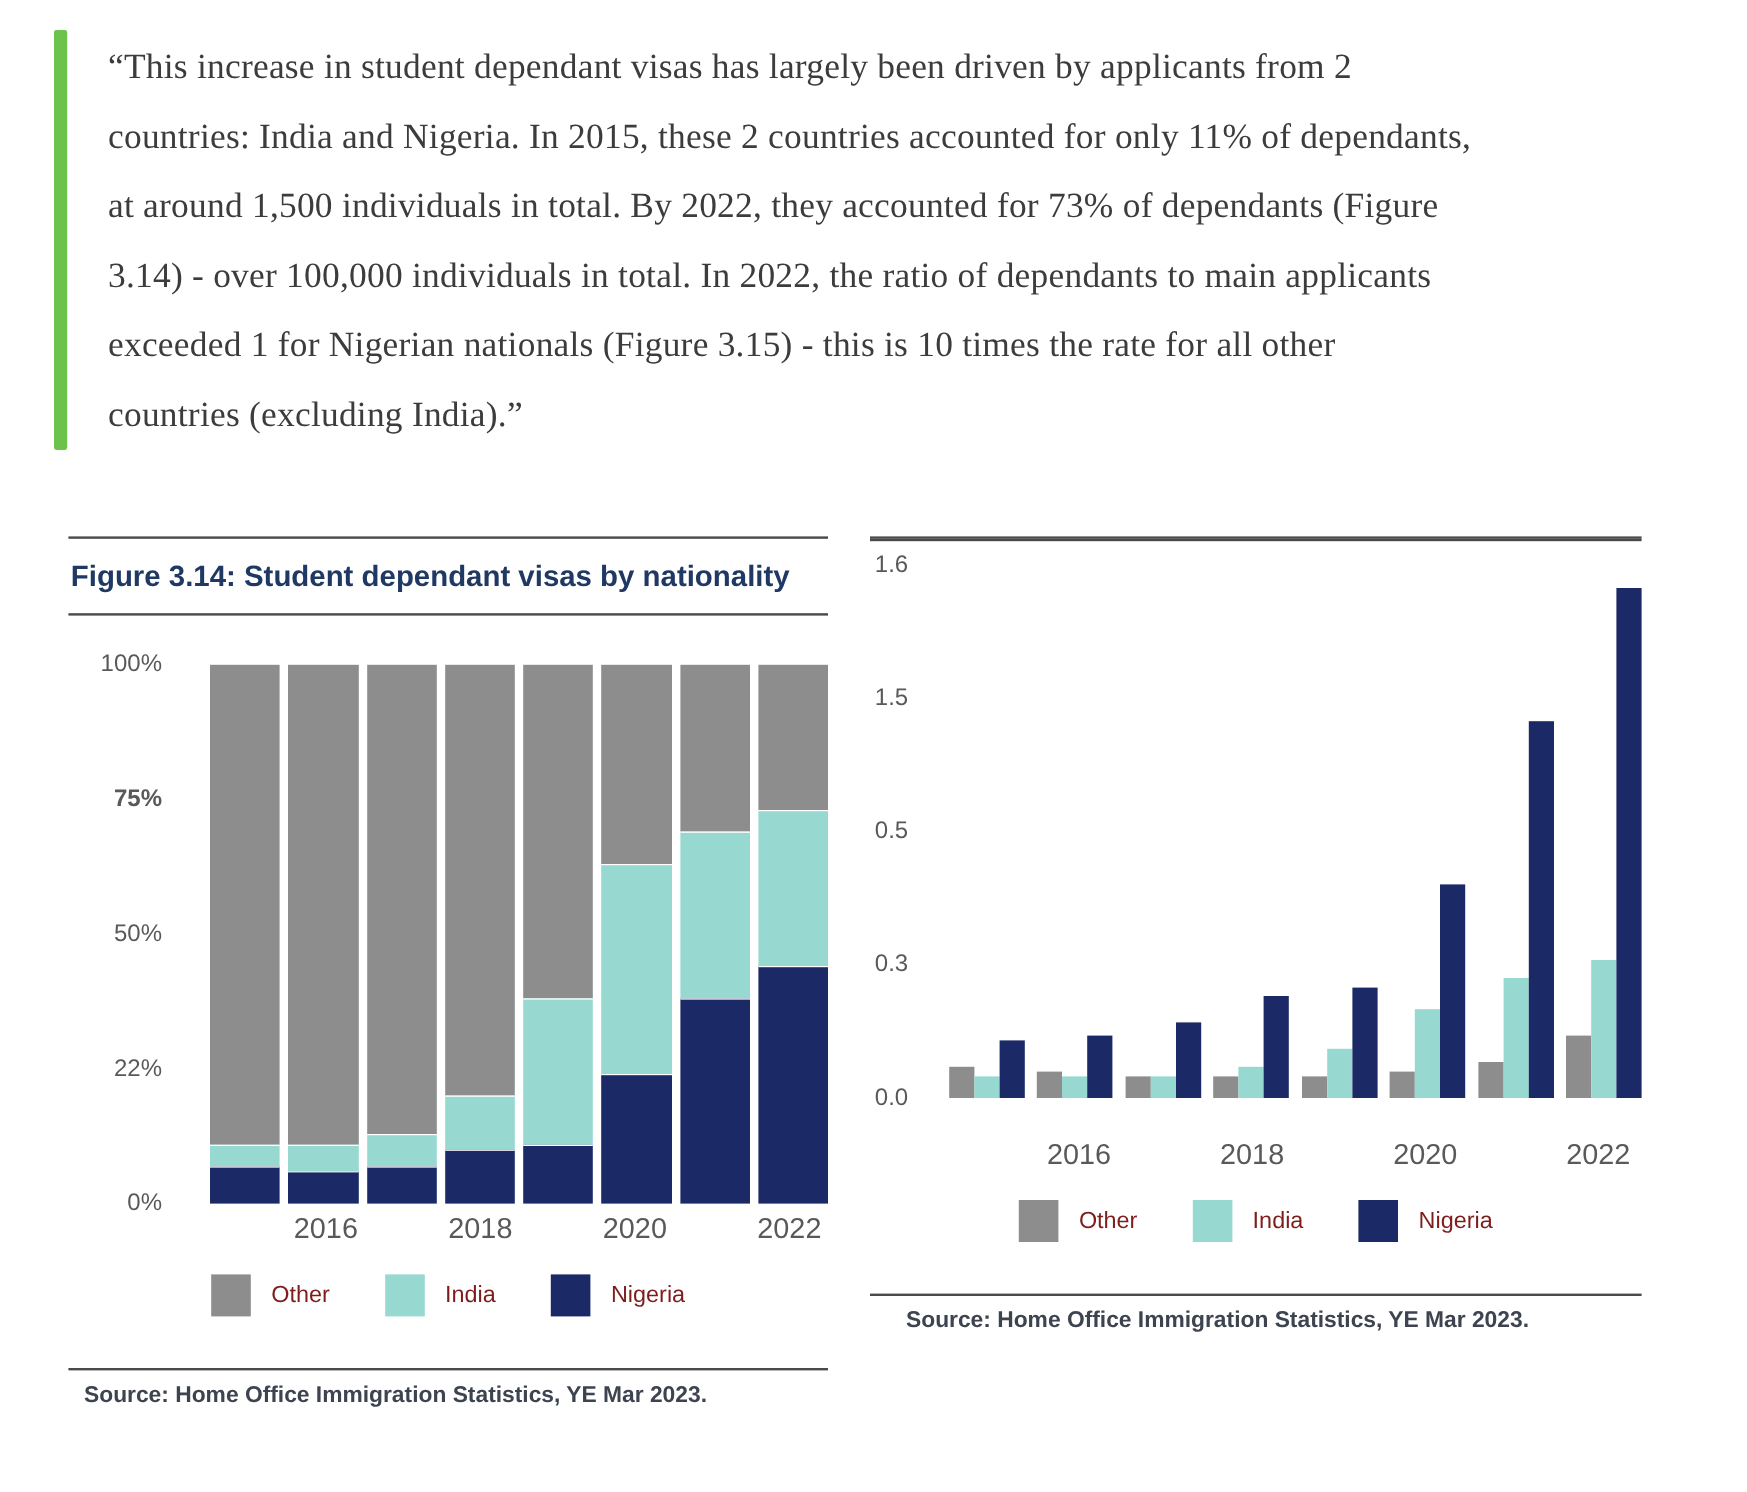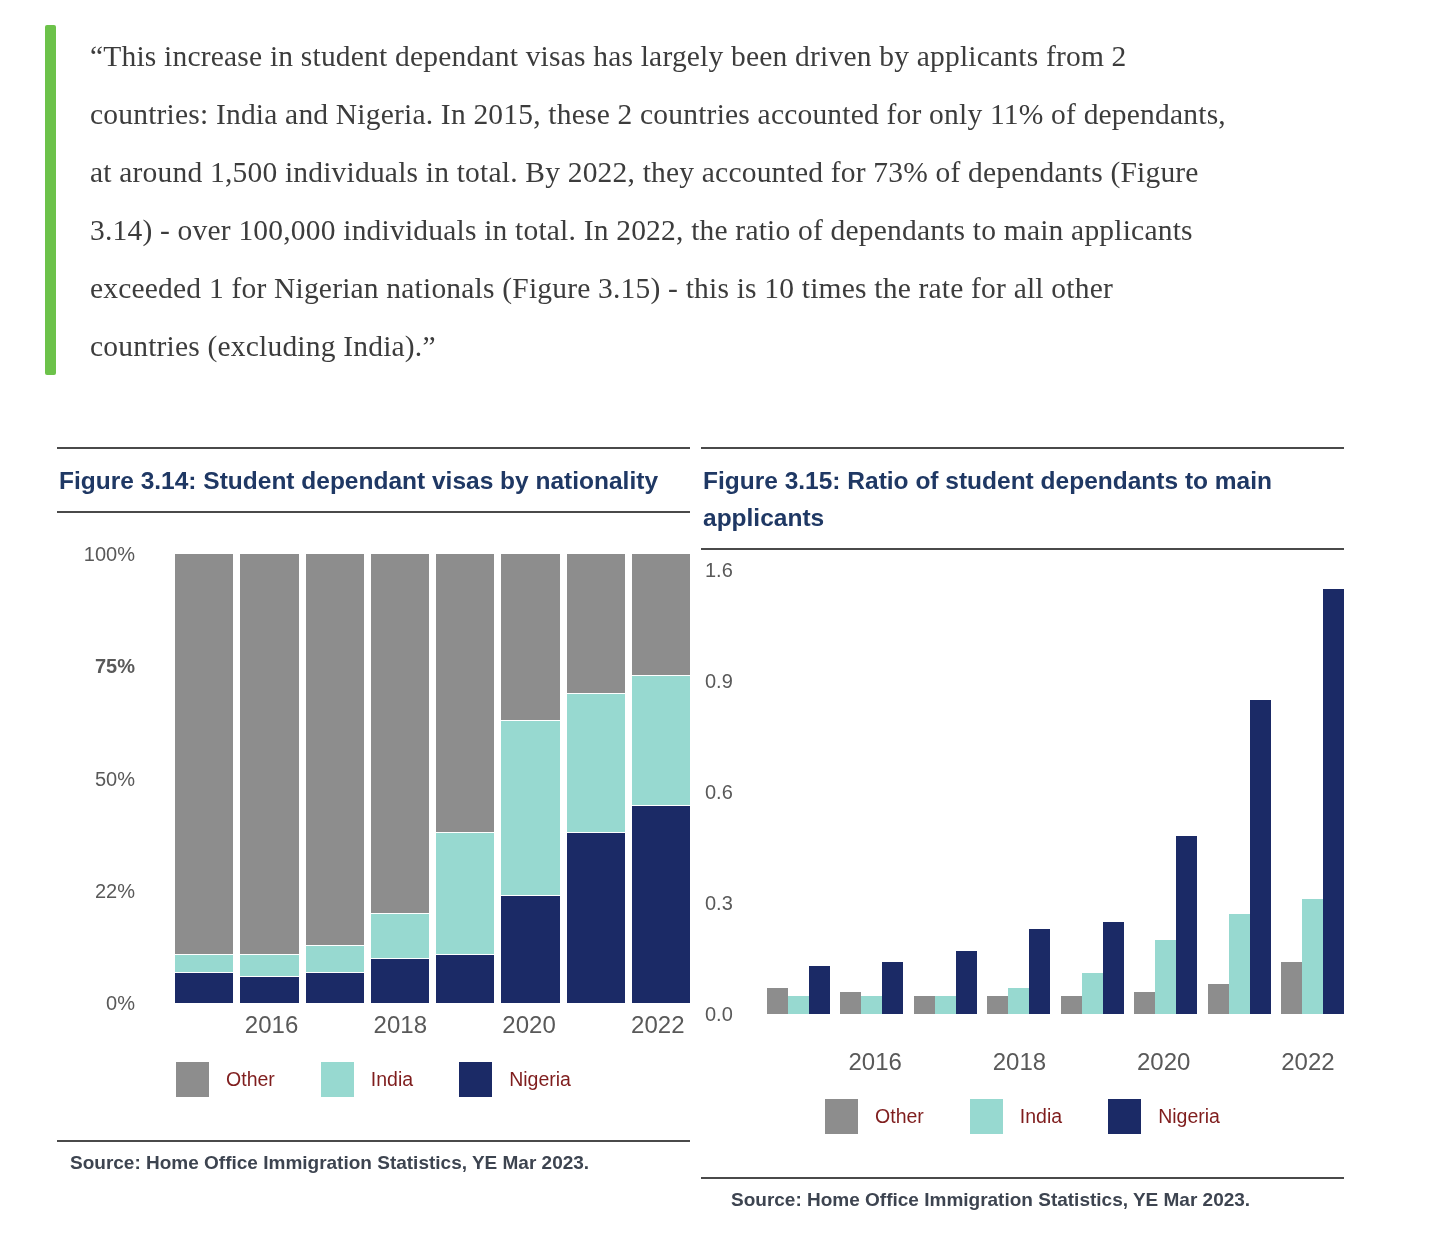--- a/index.html
+++ b/index.html
@@ -6,21 +6,21 @@
   body{width:1456px;height:1243px;overflow:hidden;font-family:"Liberation Sans",sans-serif;}
   .page{position:relative;width:1264px;height:1243px;background:#fff;}
 
   
   .quote{display:flex;padding:25px 36px 0 45px;}
   .quote-bar{flex:none;width:11px;background:#6cc24a;border-radius:2px;}
   .quote-text{margin:2px 0 0 34px;width:1300px;font-family:"Liberation Serif","DejaVu Serif",serif;
               font-size:29.5px;line-height:58px;color:#3c3c3c;letter-spacing:0.2px;}
 
   
-  .figures{display:flex;margin:72px 0 0 57px;}
+  .figures{display:flex;margin:72px 0 0 57px;gap:24px;}
   .panel{width:655px;}
   .panel.right{width:697px;margin-left:11px;}
   .rule{border:none;border-top:2px solid #4a4a4a;margin:0;}
   .fig-title{font-size:24.5px;font-weight:bold;color:#1f3864;line-height:37px;margin:13px 0 12px 2px;}
 
   
   .chart-body{position:relative;}
   .c0 .chart-body{height:449px;margin-top:41px;}
   .c1 .chart-body{height:444px;margin-top:20px;}
   .plot{position:absolute;top:0;bottom:0;display:flex;align-items:flex-end;}
@@ -151,29 +151,28 @@
               <div class="legend-label">Nigeria</div>
             </div>
           </div>
         </div>
       <hr class="source-rule rule">
       <p class="source">Source: Home Office Immigration Statistics, YE Mar 2023.</p>
     </section>
 
     <section class="panel right c1">
       <hr class="rule">
-      <h3 class="fig-title">Figure 3.15: Ratio of student dependants to main applicants</h3>
       <hr class="rule">
       <div class="chart">
           <div class="chart-body">
             <div class="yaxis">
               <div class="ytick" style="bottom: 0%;">0.0</div>
               <div class="ytick" style="bottom: 25%;">0.3</div>
-              <div class="ytick" style="bottom: 50%;">0.6</div>
-              <div class="ytick" style="bottom: 75%;">0.9</div>
+              <div class="ytick" style="bottom: 50%;">0.5</div>
+              <div class="ytick" style="bottom: 75%;">1.5</div>
               <div class="ytick" style="bottom: 100%;">1.6</div>
             </div>
             <div class="plot">
               <div class="group">
                 <div class="gbar" style="height: 5.83333%; background: rgb(141, 141, 141);"></div>
                 <div class="gbar" style="height: 4.16667%; background: rgb(151, 217, 208);"></div>
                 <div class="gbar" style="height: 10.8333%; background: rgb(27, 42, 102);"></div>
               </div>
               <div class="group">
                 <div class="gbar" style="height: 5%; background: rgb(141, 141, 141);"></div>

